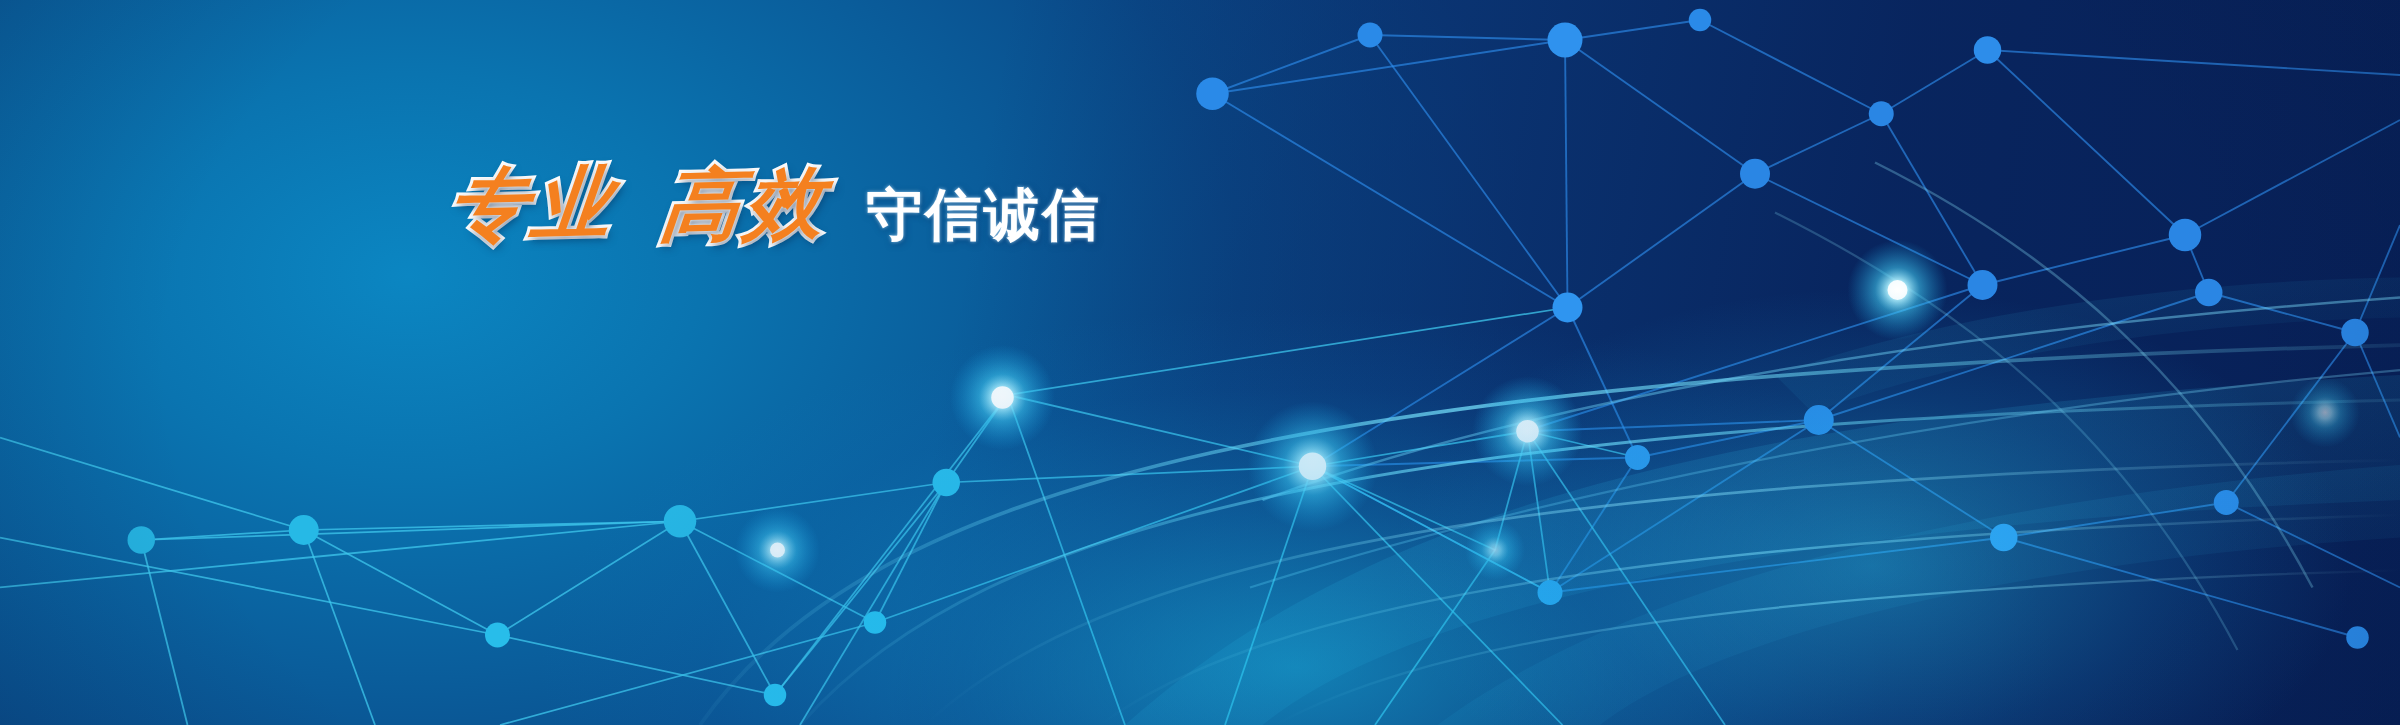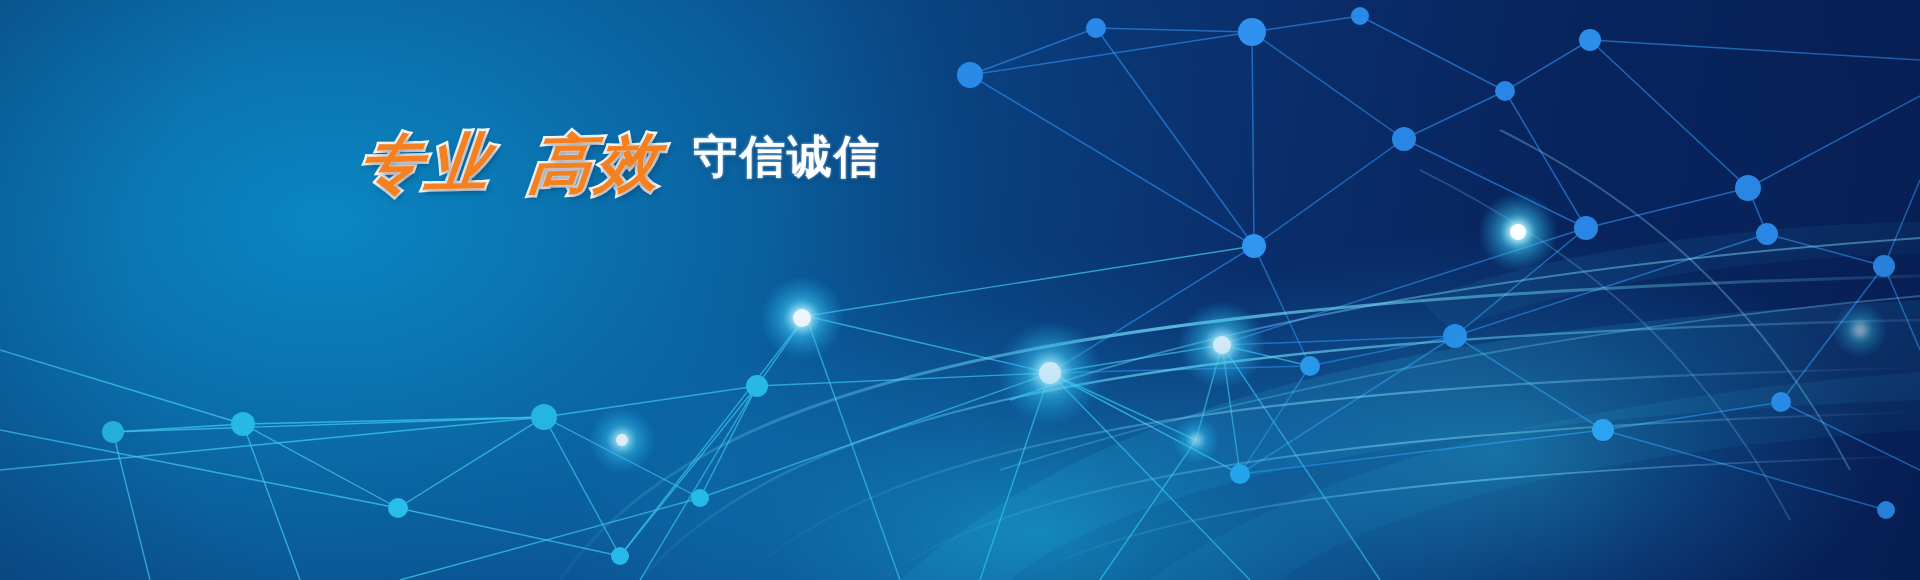--- a/index.html
+++ b/index.html
@@ -105,21 +105,21 @@
     transform: skewX(-7deg) rotate(-1.4deg);
   }
   .brush.b2 { margin-left: 36px; }
   .sub-white {
     font-family: "DejaVu Sans", sans-serif;
     font-weight: 700;
     font-size: 45px;
     letter-spacing: 2px;
     color: #ffffff;
     margin-left: 30px;
-    margin-bottom: 16px;
+    margin-bottom: 1px;
     text-shadow:
       0 0 3px rgba(175,225,255,0.85),
       1px 2px 6px rgba(5,40,92,0.5);
   }
   .tagline {
     margin-top: 16px;
     font-family: "DejaVu Sans", sans-serif;
     font-weight: 700;
     font-size: 48px;
     letter-spacing: 1px;

